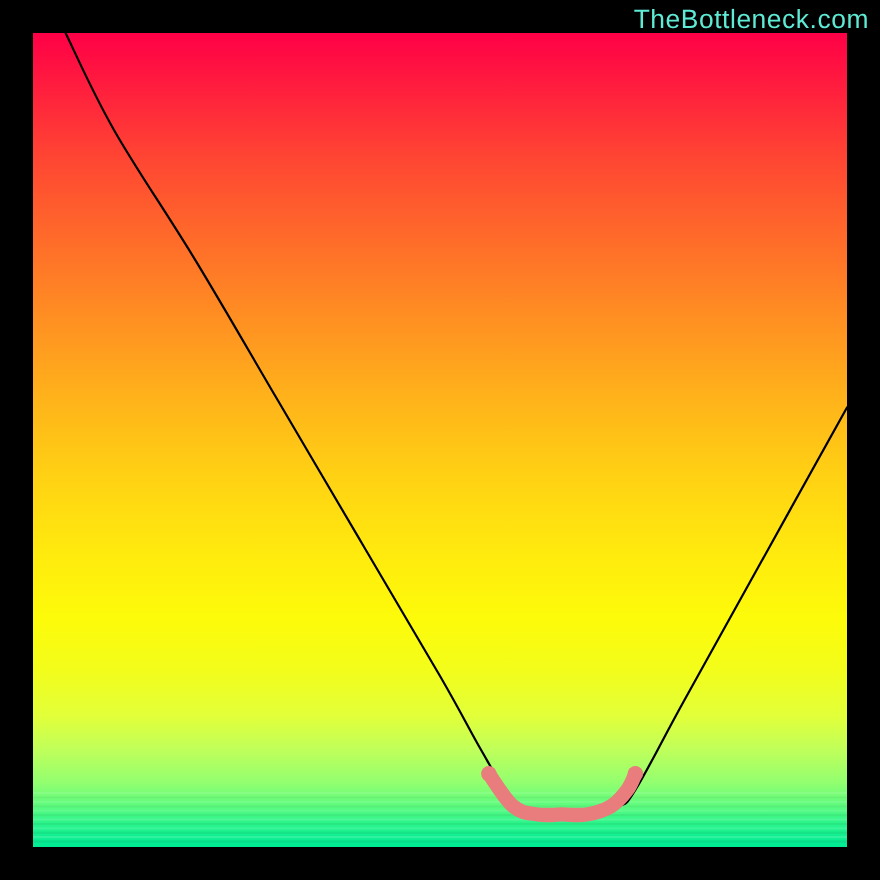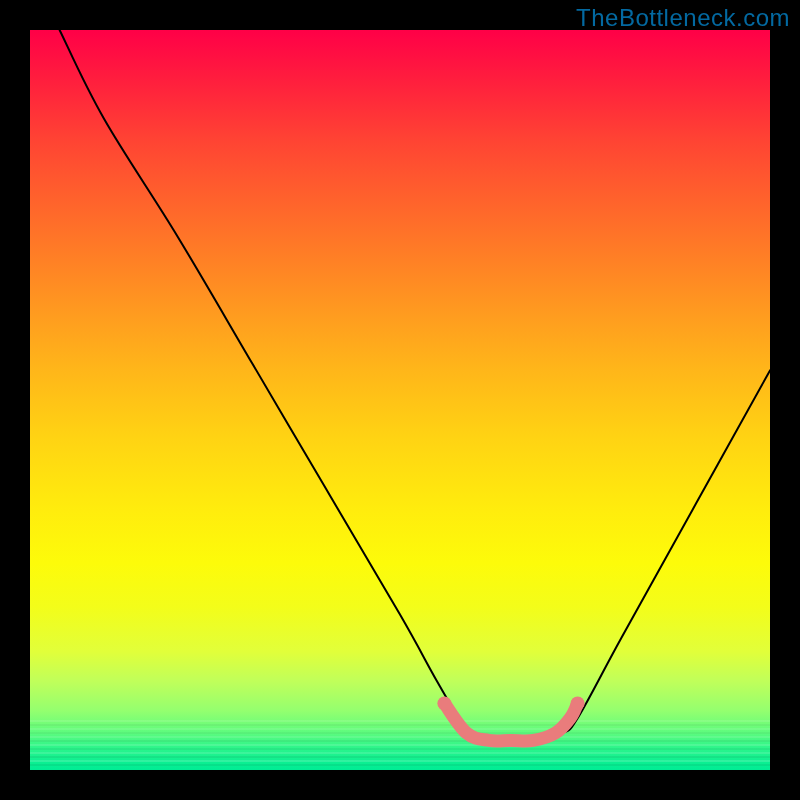--- a/index.html
+++ b/index.html
@@ -9,21 +9,21 @@
     width: 800px;
     height: 800px;
     background: #000;
   }
   .watermark {
     position: absolute;
     top: 4px;
     right: 10px;
     font-family: Arial, Helvetica, sans-serif;
     font-size: 24px;
-    color: #0369a1;
+    color: #5eead4;
     letter-spacing: 0.5px;
     z-index: 5;
   }
   .plot-area {
     position: absolute;
     left: 30px;
     top: 30px;
     width: 740px;
     height: 740px;
     overflow: hidden;

